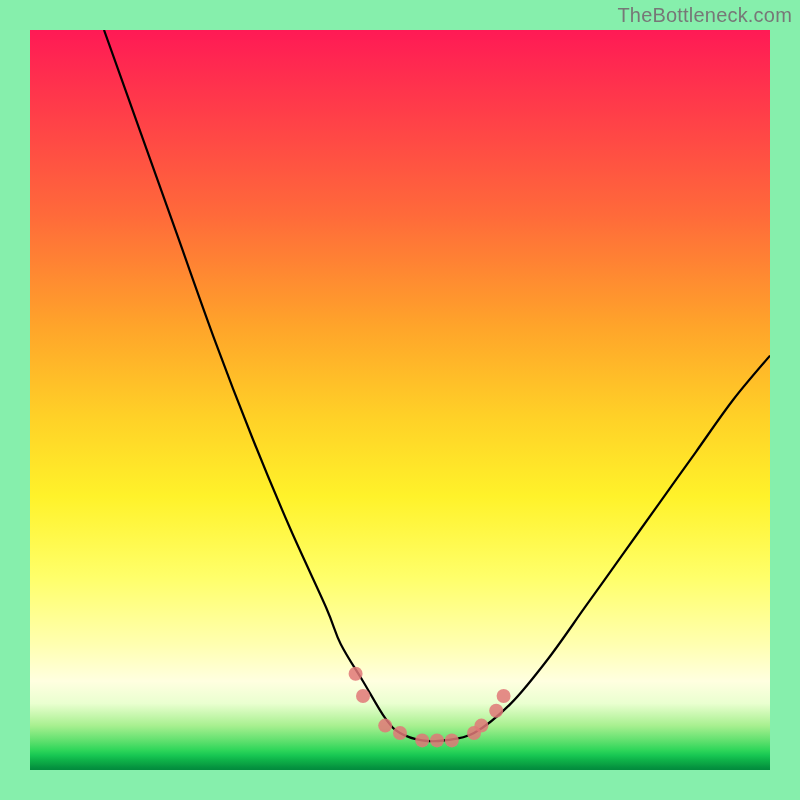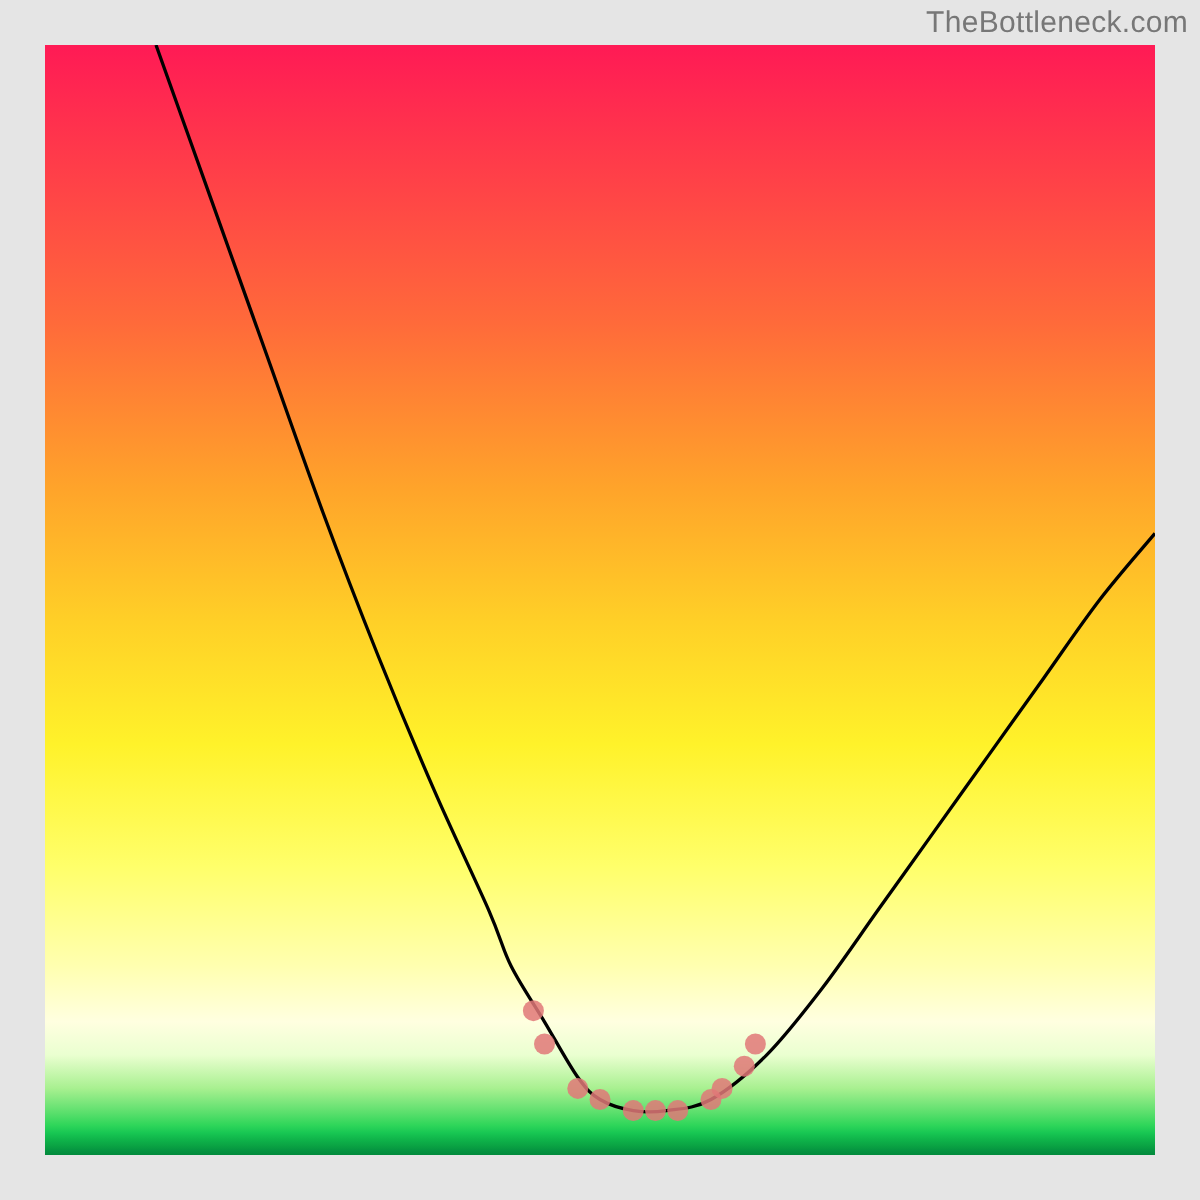--- a/index.html
+++ b/index.html
@@ -10,21 +10,21 @@
     background: #000;
     overflow: hidden;
     font-family: Arial, Helvetica, sans-serif;
   }
   .frame {
     position: absolute;
     left: 0;
     top: 0;
     width: 800px;
     height: 800px;
-    background: #e5e5e5;
+    background: #86efac;
   }
   .plot-area {
     position: absolute;
     left: 30px;
     top: 30px;
     width: 740px;
     height: 740px;
     overflow: hidden;
   }
   .gradient-bg {

